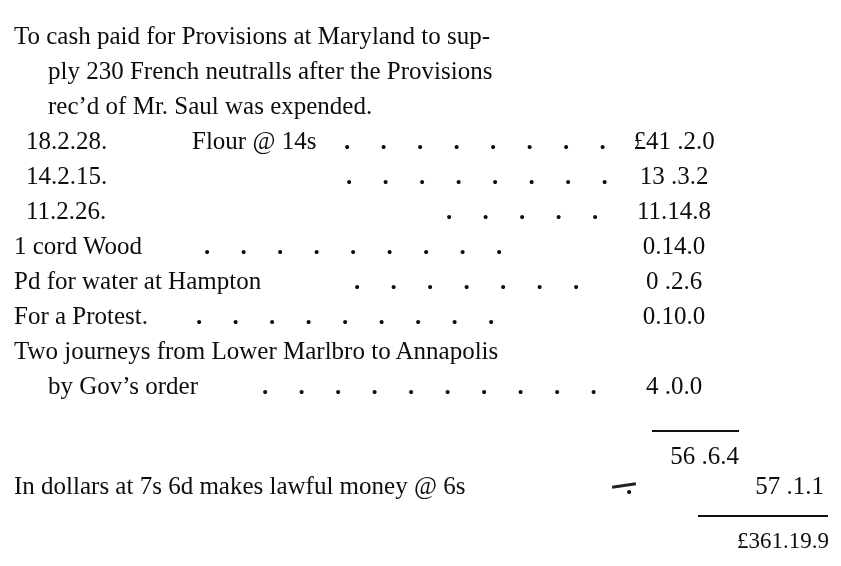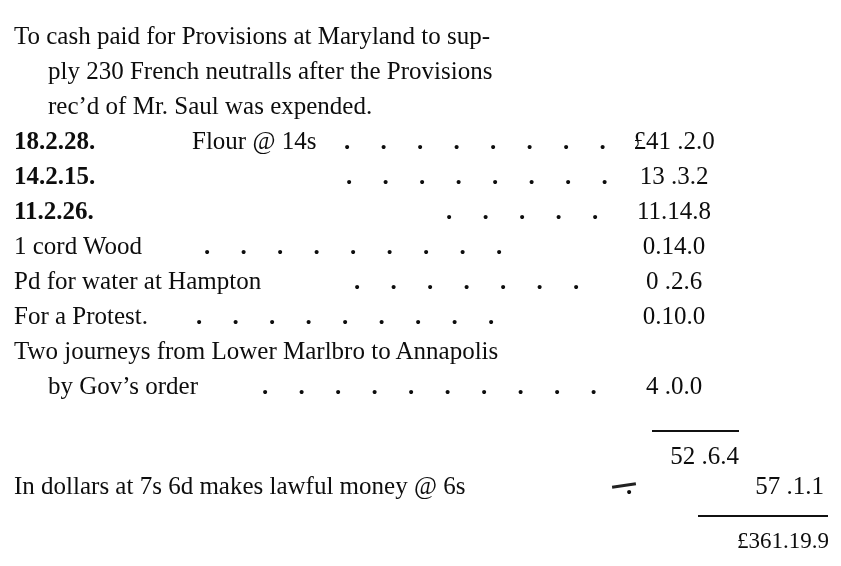--- a/index.html
+++ b/index.html
@@ -37,24 +37,23 @@
   .label {
     position: absolute;
     left: 0;
     top: 0;
   }
   .label.indent {
     left: 34px;
   }
   .qty {
     position: absolute;
-    left: 0;
+    left: 12px;
     top: 0;
     width: 125px;
-    font-weight: bold;
   }
   .item {
     position: absolute;
     left: 130px;
     top: 0;
     margin-left: 48px;
   }
   .leader {
     position: absolute;
     top: 0;
@@ -197,21 +196,21 @@
       <span class="label">Two journeys from Lower Marlbro to Annapolis</span>
     </div>
 
     <div class="line">
       <span class="label indent">by Gov’s order</span>
       <span class="leader" style="left:248px;">. . . . . . . . . .</span>
       <span class="amount amt-col">4 .0.0</span>
     </div>
 
     <div class="rule rule-sub"></div>
-    <div class="subtotal">52 .6.4</div>
+    <div class="subtotal">56 .6.4</div>
 
     <div class="dollars-line">In dollars at 7s 6d makes lawful money @ 6s</div>
     <div class="dollars-dot">.</div>
     <div class="strike"></div>
     <div class="dollars-amt">57 .1.1</div>
 
     <div class="rule rule-total"></div>
     <div class="grand-total">£361.19.9</div>
 
   </div>

